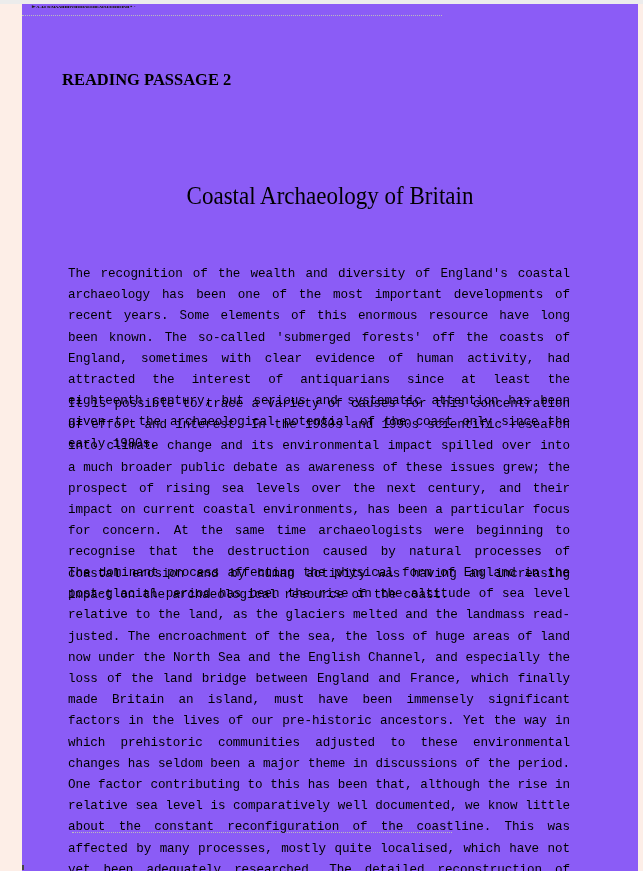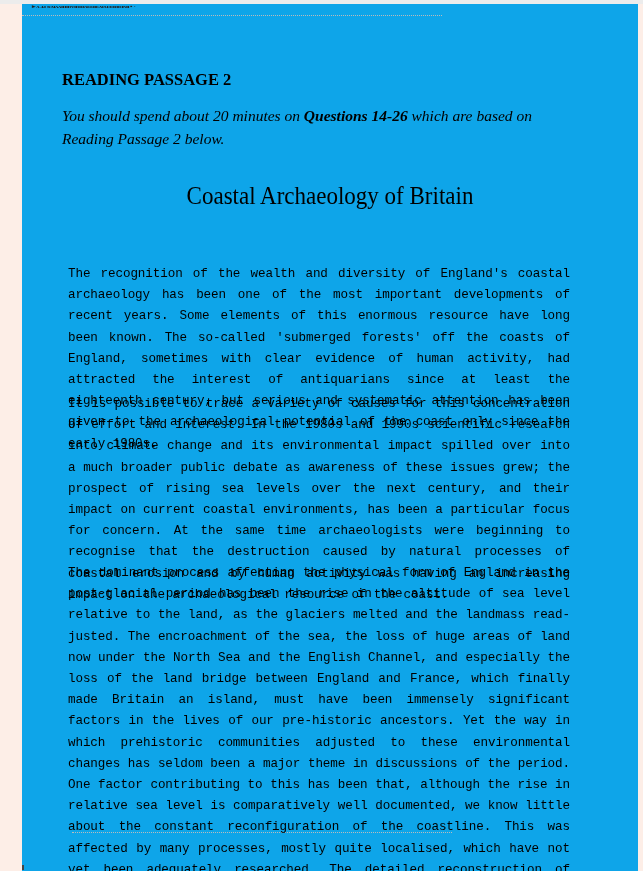--- a/index.html
+++ b/index.html
@@ -2,21 +2,21 @@
 <html><head>
 <meta charset="utf-8">
 <style>
   html, body { margin:0; padding:0; }
   body {
     width:643px; height:871px; overflow:hidden; position:relative;
     background:#fdeee7;
   }
   .topbar { position:absolute; left:0; top:0; width:643px; height:4px; background:#ececec; }
   .page {
-    position:absolute; left:22px; top:4px; width:616px; height:867px; background:#0ea5e9;
+    position:absolute; left:22px; top:4px; width:616px; height:867px; background:#8b5cf6;
   }
   .rightstrip { position:absolute; left:638px; top:4px; width:5px; height:867px; background:#fdeee7; }
   .scan-top {
     position:absolute; left:10px; top:0px; font-family:"Liberation Serif", serif;
     font-size:7px; font-weight:bold; color:#222; letter-spacing:-0.5px; white-space:nowrap;
     transform:scaleY(0.7); transform-origin:top left;
   }
   .scan-noise {
     position:absolute; height:1px; border-top:1px dotted #bbb;
   }
@@ -48,21 +48,20 @@
 <body>
 
 <div class="topbar"></div>
 <div class="page">
   <div class="scan-top">▸ ᴧ ɹɹ ʀᴀɪᴧʌɪᴎɪᴅᴠɪᴅɪᴎᴧᴇᴇɪɪᴇᴀɪᴀᴇʀɪᴎᴅɪɴɪɪ ▪ ·</div>
   <div class="scan-noise" style="left:0;top:11px;width:420px;"></div>
   <div class="scan-noise" style="left:50px;top:828px;width:380px;"></div>
 
   <div class="heading">READING PASSAGE 2</div>
 
-  <div class="instructions"><span>You should spend about 20 minutes on </span><b>Questions 14-26</b><span> which are based on Reading Passage 2 below.</span></div>
 
   <div class="title">Coastal Archaeology of Britain</div>
 
   <div class="para p1">The recognition of the wealth and diversity of England's coastal archaeology has been one of the most important developments of recent years. Some elements of this enormous resource have long been known. The so-called 'submerged forests' off the coasts of England, sometimes with clear evidence of human activity, had attracted the interest of antiquarians since at least the eighteenth century, but serious and systematic attention has been given to the archaeological potential of the coast only since the early 1980s.</div>
   <div class="para p2">It is possible to trace a variety of causes for this concentration of effort and interest. In the 1980s and 1990s scientific research into climate change and its environmental impact spilled over into a much broader public debate as awareness of these issues grew; the prospect of rising sea levels over the next century, and their impact on current coastal environments, has been a particular focus for concern. At the same time archaeologists were beginning to recognise that the destruction caused by natural processes of coastal erosion and by human activity was having an increasing impact on the archaeological resource of the coast.</div>
   <div class="para p3">The dominant process affecting the physical form of England in the post-glacial period has been the rise in the altitude of sea level relative to the land, as the glaciers melted and the landmass read-justed. The encroachment of the sea, the loss of huge areas of land now under the North Sea and the English Channel, and especially the loss of the land bridge between England and France, which finally made Britain an island, must have been immensely significant factors in the lives of our pre-historic ancestors. Yet the way in which prehistoric communities adjusted to these environmental changes has seldom been a major theme in discussions of the period. One factor contributing to this has been that, although the rise in relative sea level is comparatively well documented, we know little about the constant reconfiguration of the coastline. This was affected by many processes, mostly quite localised, which have not yet been adequately researched. The detailed reconstruction of coastline histories and the changing environments available for human use will be an important theme for future research.</div>
 </div>
 <div class="rightstrip"></div>
 <div class="corner-mark"></div>
 

